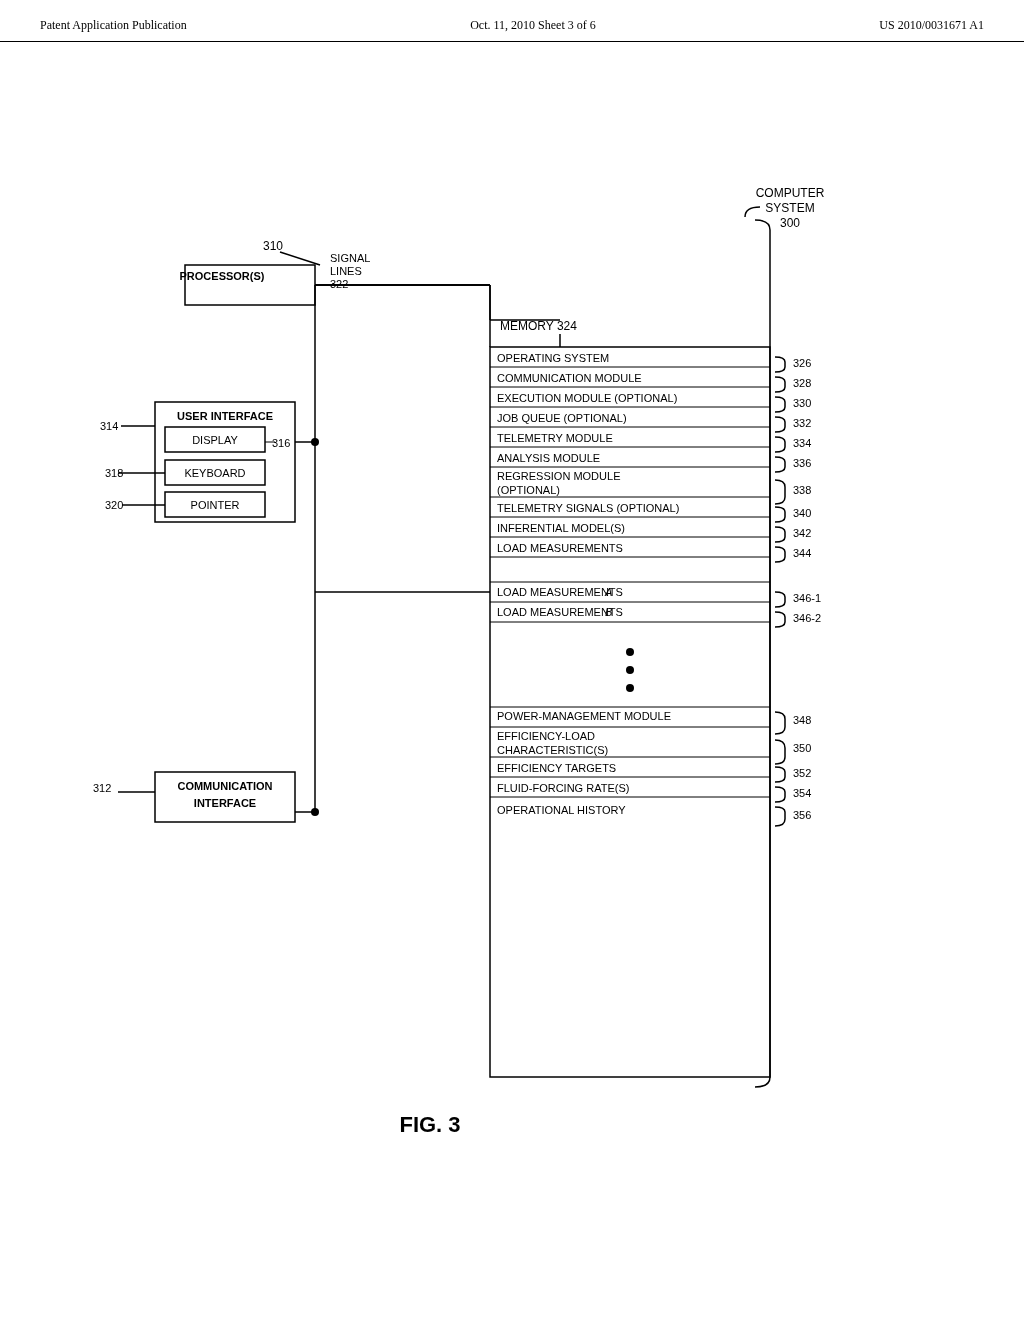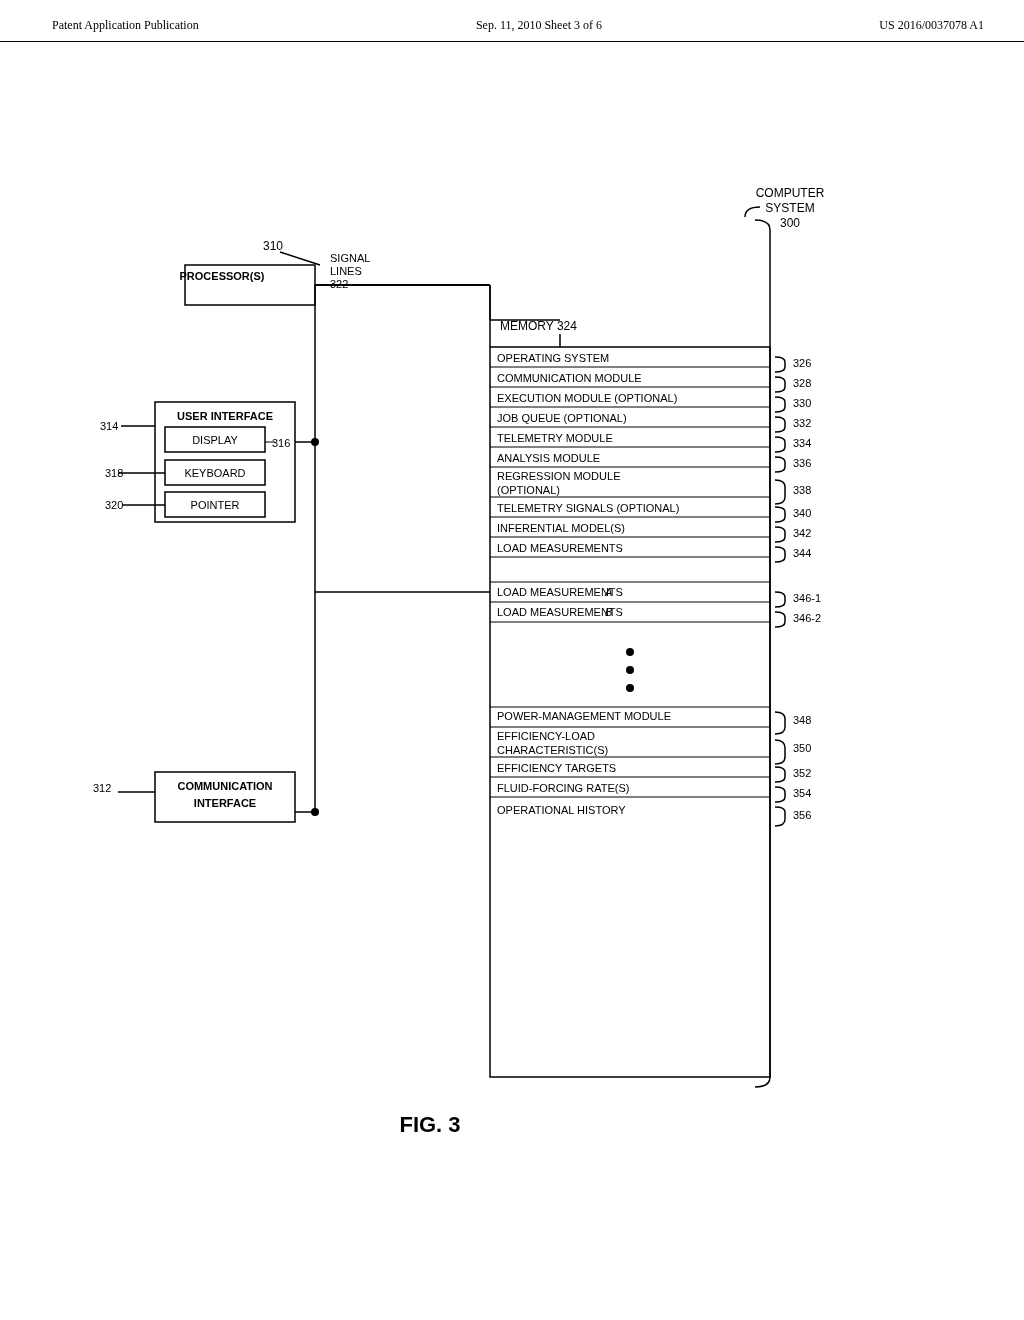--- a/index.html
+++ b/index.html
@@ -12,21 +12,21 @@
       color: #000000;
       overflow: hidden;
       position: relative;
     }
 
     
     .header {
       display: flex;
       justify-content: space-between;
       align-items: flex-start;
-      padding: 18px 40px 0 52px;
+      padding: 18px 40px 0 40px;
       border-bottom: 1px solid #000;
       padding-bottom: 8px;
     }
 
     
     .diagram-area {
       position: relative;
       width: 100%;
       height: 1200px;
       margin-top: 10px;
@@ -40,22 +40,22 @@
       left: 0;
       width: 100%;
       height: 100%;
     }
   </style>
 </head>
 <body>
 
 <div class="header">
   <span>Patent Application Publication</span>
-  <span>Sep. 11, 2010   Sheet 3 of 6</span>
-  <span>US 2016/0037078 A1</span>
+  <span>Oct. 11, 2010   Sheet 3 of 6</span>
+  <span>US 2010/0031671 A1</span>
 </div>
 
 <div class="diagram-area">
   <svg class="diagram-svg" viewBox="0 0 1024 1200" xmlns="http://www.w3.org/2000/svg">
 
     <text x="790" y="145" font-family="Arial, sans-serif" font-size="12" text-anchor="middle">COMPUTER</text>
     <text x="790" y="160" font-family="Arial, sans-serif" font-size="12" text-anchor="middle">SYSTEM</text>
     <text x="790" y="175" font-family="Arial, sans-serif" font-size="12" text-anchor="middle">300</text>
 
     <path d="M 760 155 Q 745 155 745 165" fill="none" stroke="#000" stroke-width="1.5"></path>

